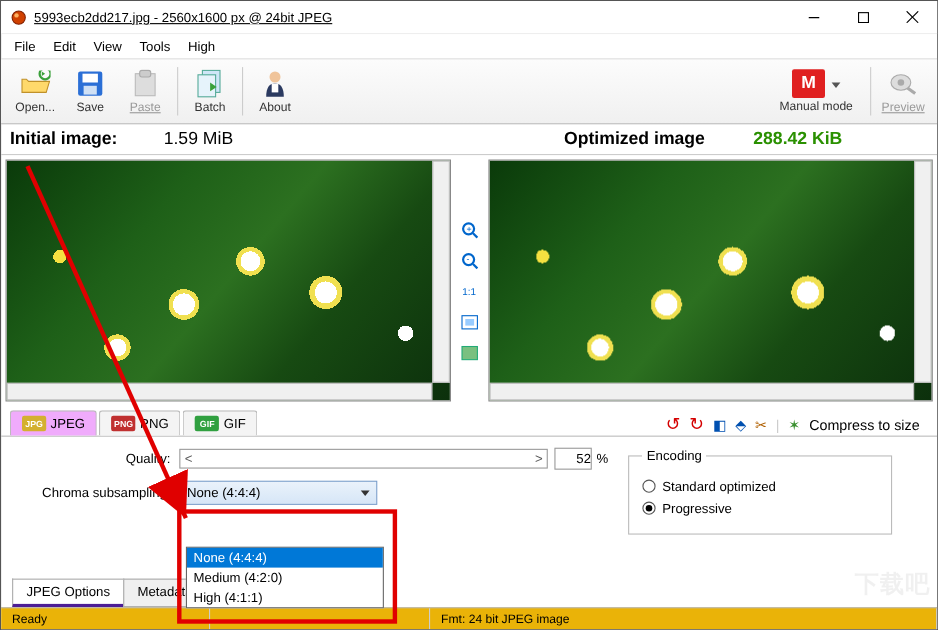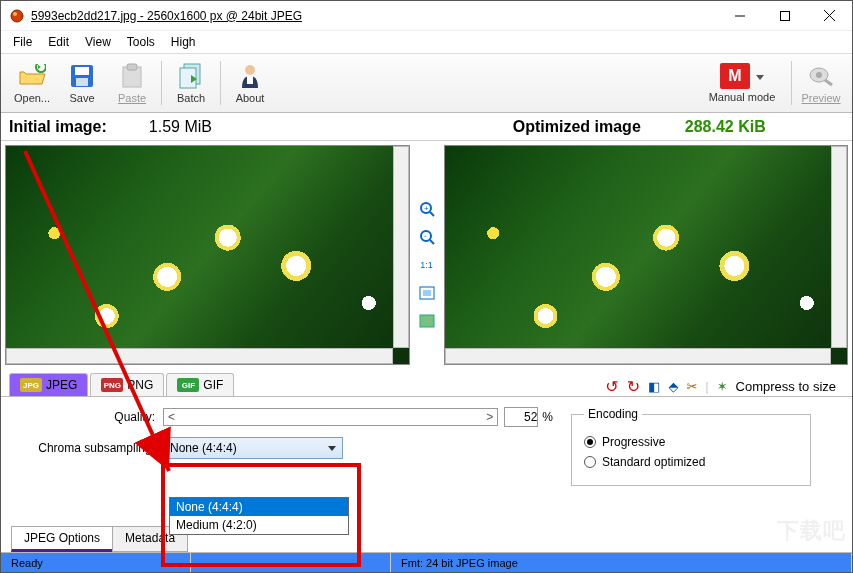--- a/index.html
+++ b/index.html
@@ -35,41 +35,41 @@
   radial-gradient(circle at 12% 40%, #f5e040 0 6px, transparent 6px),
   radial-gradient(circle at 90% 72%, #fff 0 7px, transparent 7px),
   linear-gradient(130deg,#0a3a0a,#1e6018 30%,#2c7020 50%,#174a12 70%,#0c300c);
 }
 .sbv { width: 16px; background: #f0f0f0; border: 1px solid #bbb; position: absolute; right: 0; top: 0; bottom: 16px; }
 .sbh { height: 16px; background: #f0f0f0; border: 1px solid #bbb; position: absolute; left: 0; right: 16px; bottom: 0; }
 .midtools { width: 26px; display: flex; flex-direction: column; align-items: center; justify-content: center; gap: 10px; padding-top: 20px; }
 .midtools div { width: 18px; height: 18px; display: flex; align-items: center; justify-content: center; font-size: 10px; }
 .typetabs { height: 28px; display: flex; align-items: flex-end; padding: 0 8px; border-bottom: 1px solid #bbb; }
 .ttab { display: flex; align-items: center; gap: 4px; font-size: 12px; padding: 4px 10px; border: 1px solid #bbb; border-bottom: none; background: #f4f4f4; margin-right: 2px; border-radius: 3px 3px 0 0; }
-.ttab.active { background: #8b5cf6; }
+.ttab.active { background: #f0abfc; }
 .ttab .badge { width: 22px; height: 14px; font-size: 8px; font-weight: bold; color: #fff; display: flex; align-items: center; justify-content: center; border-radius: 2px; }
 .typetabs .sp { flex: 1; }
 .righttools { display: flex; align-items: center; gap: 8px; padding-right: 8px; font-size: 13px; }
 .ctrlarea { padding: 10px 12px 0 12px; display: flex; gap: 18px; font-size: 12px; position: relative; }
 .leftctrl { width: 540px; }
 .row { display: flex; align-items: center; margin-bottom: 10px; }
 .row .lbl { width: 150px; text-align: right; padding-right: 8px; }
 .slider { flex: 1; height: 18px; border: 1px solid #999; background: #fff; display: flex; align-items: center; justify-content: space-between; padding: 0 4px; color: #555; }
 .qv { width: 34px; height: 20px; border: 1px solid #999; margin-left: 6px; text-align: right; font-size: 12px; }
 .dropdown { width: 180px; height: 22px; border: 1px solid #7a9ecb; background: linear-gradient(#eaf2fb,#d6e6f7); display: flex; align-items: center; padding: 0 6px; justify-content: space-between; font-size: 12px; }
 .dd-caret { width: 0; height: 0; border-left: 4px solid transparent; border-right: 4px solid transparent; border-top: 5px solid #333; }
 .fieldset { border: 1px solid #bbb; padding: 8px 12px 10px 12px; width: 240px; }
 .fieldset legend { font-size: 12px; padding: 0 4px; }
 .radio { display: flex; align-items: center; gap: 6px; margin: 6px 0; font-size: 12px; }
 .radio .r { width: 12px; height: 12px; border: 1px solid #555; border-radius: 50%; display: flex; align-items: center; justify-content: center; }
 .radio .r.sel::after { content: ""; width: 6px; height: 6px; background: #000; border-radius: 50%; }
 .bottomtabs { position: absolute; left: 10px; bottom: 20px; display: flex; font-size: 12px; }
 .btab { padding: 4px 12px; border: 1px solid #aaa; background: #f0f0f0; margin-right: -1px; }
 .btab.active { background: #fff; border-bottom: 3px solid #4c1d95; }
-.statusbar { position: absolute; left: 0; right: 0; bottom: 0; height: 20px; border-top: 1px solid #bbb; display: flex; align-items: center; font-size: 11px; background: #3b82f6; }
+.statusbar { position: absolute; left: 0; right: 0; bottom: 0; height: 20px; border-top: 1px solid #bbb; display: flex; align-items: center; font-size: 11px; background: #eab308; }
 .statusbar .cell { padding: 0 10px; border-right: 1px solid #ccc; height: 100%; display: flex; align-items: center; }
 .statusbar .cell.l { width: 190px; }
 .statusbar .cell.m { width: 200px; }
 .redbox { position: absolute; border: 4px solid #e00000; pointer-events: none; }
 .arrow-svg { position: absolute; pointer-events: none; }
 .ddlist { position: absolute; width: 180px; border: 1px solid #666; background: #fff; font-size: 12px; z-index: 50; }
 .ddlist div { padding: 2px 6px; }
 .ddlist div.hl { background: #0078d7; color: #fff; }
 .watermark { position: absolute; right: 6px; bottom: 26px; font-size: 22px; color: rgba(0,0,0,0.06); font-weight: bold; letter-spacing: 1px; }
 </style>
@@ -278,33 +278,34 @@
       <span class="lbl">Chroma subsampling:</span>
       <div class="dropdown">
         <span>None (4:4:4)</span>
         <span class="dd-caret"></span>
       </div>
     </div>
   </div>
   <fieldset class="fieldset">
     <legend>Encoding</legend>
     <label class="radio">
+        <span class="r"></span>
+        <span>Standard optimized</span>
+      </label>
+    <label class="radio">
         <span class="r sel"></span>
         <span>Progressive</span>
       </label>
-    <label class="radio">
-        <span class="r"></span>
-        <span>Standard optimized</span>
-      </label>
   </fieldset>
 </div>
 
 <div class="ddlist" style="left:168px; top:496px;">
   <div class="hl">None (4:4:4)</div>
   <div>Medium (4:2:0)</div>
+  <div>High (4:1:1)</div>
 </div>
 
 <div class="bottomtabs">
   <div class="btab active">JPEG Options</div>
   <div class="btab">Metadata</div>
 </div>
 
 <div class="statusbar">
   <div class="cell l">Ready</div>
   <div class="cell m"></div>

